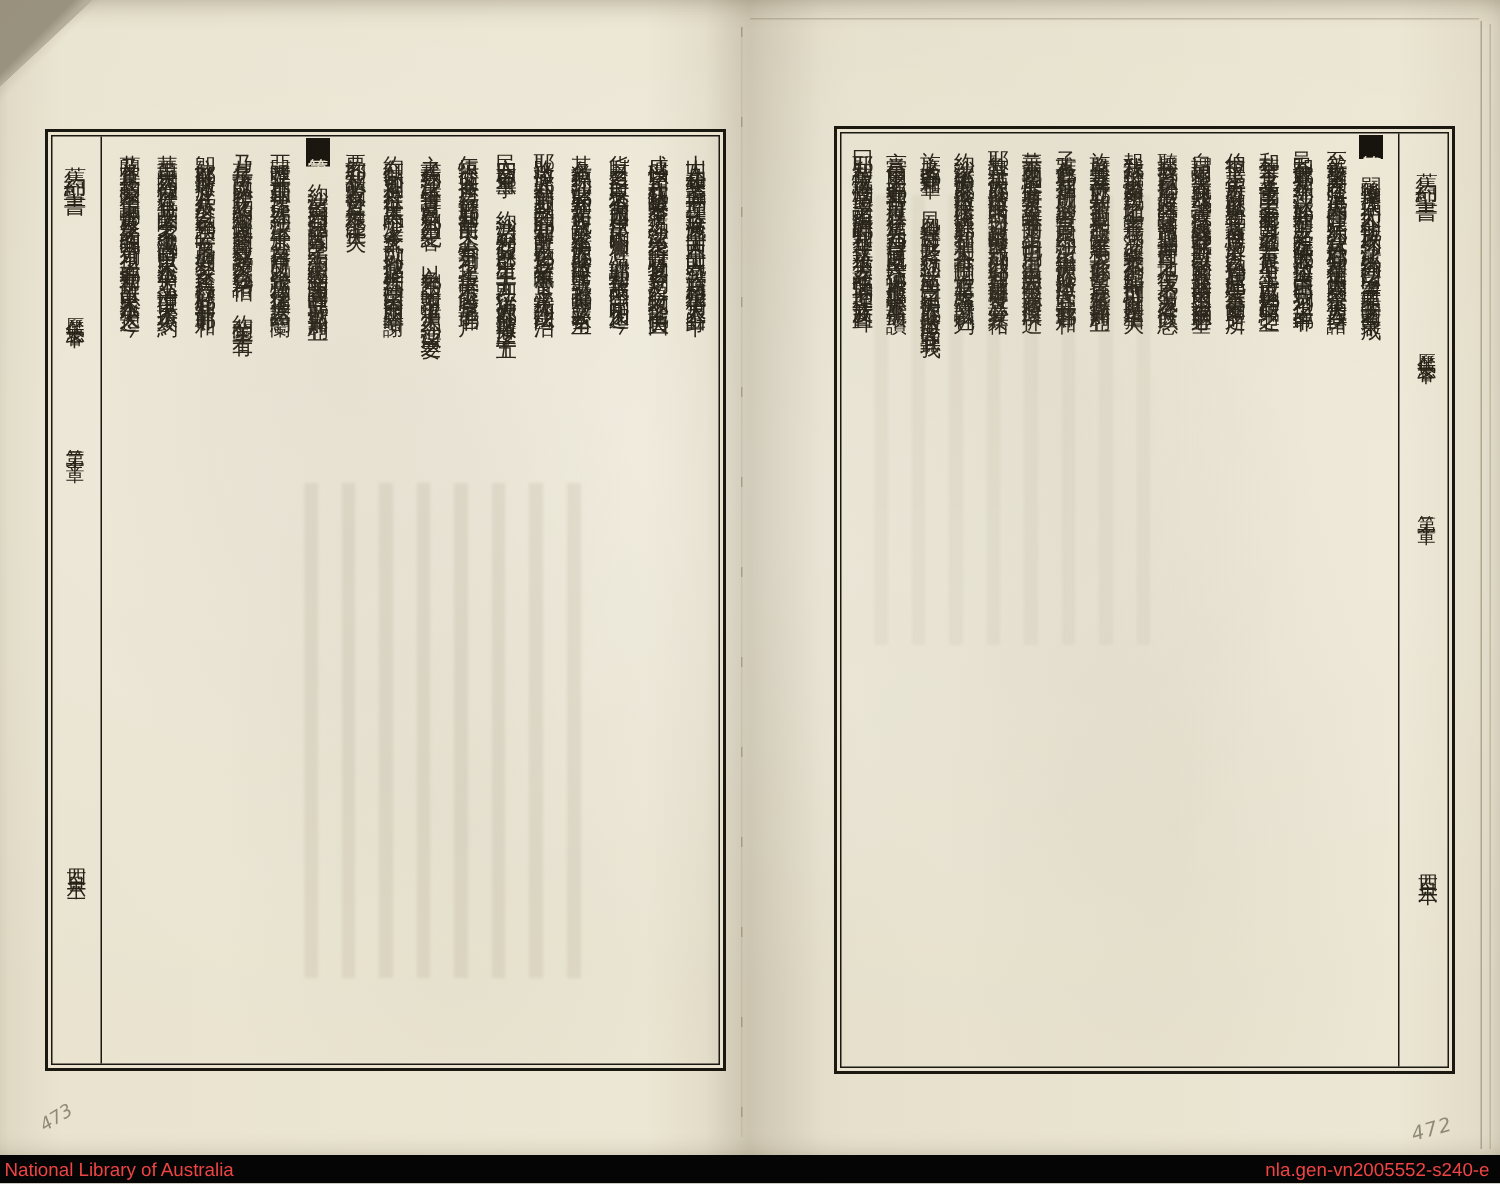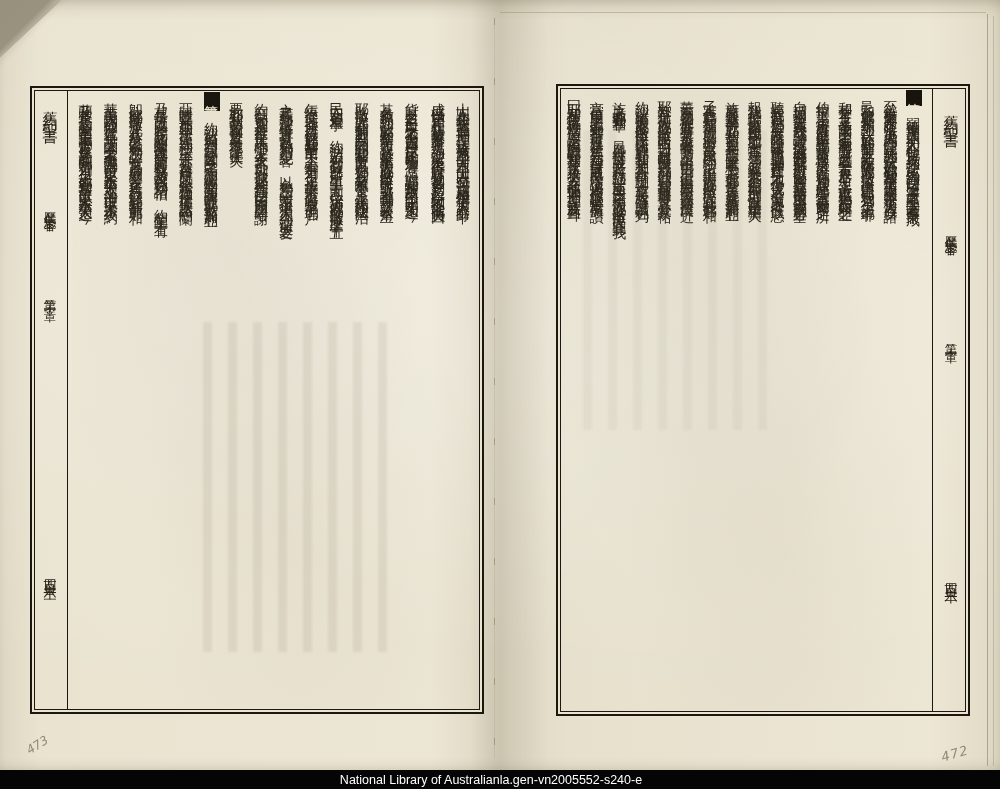--- a/index.html
+++ b/index.html
@@ -56,24 +56,24 @@
          background:repeating-linear-gradient(90deg, rgba(115,105,80,.10) 0 9px, transparent 9px 25px);}
   .mottle{position:absolute;pointer-events:none;
          background:radial-gradient(ellipse at 40% 30%, rgba(120,110,85,.07), transparent 55%),
                     radial-gradient(ellipse at 60% 75%, rgba(120,110,85,.06), transparent 50%);}
   
   .pencil{position:absolute;color:#8f8a76;font-family:"DejaVu Sans",sans-serif;font-style:italic;}
   .pencil.l{left:26px;top:738px;font-size:12px;transform:rotate(-32deg);}
   .pencil.r{left:941px;top:746px;font-size:13px;transform:rotate(-16deg);letter-spacing:1px;}
   
   .bar{position:absolute;left:0;top:770px;width:1000px;height:19px;background:#050505;
-       display:flex;align-items:center;justify-content:center;
-       font-family:"Liberation Sans",sans-serif;font-size:12.5px;color:#ffffff;}
+       display:flex;align-items:center;justify-content:space-between;
+       font-family:"Liberation Sans",sans-serif;font-size:12.5px;color:#ef4444;}
   .bar .lt{padding-left:3px;}
-  .bar .rt{padding-right:21px;}
+  .bar .rt{padding-right:7px;}
 </style>
 </head>
 <body>
 
 <div class="scan">
   <div class="paper"></div>
   <div class="corner-shade"></div>
   <div class="gutter"></div>
   <div class="seam"></div>
   <div class="top-edge"></div>

